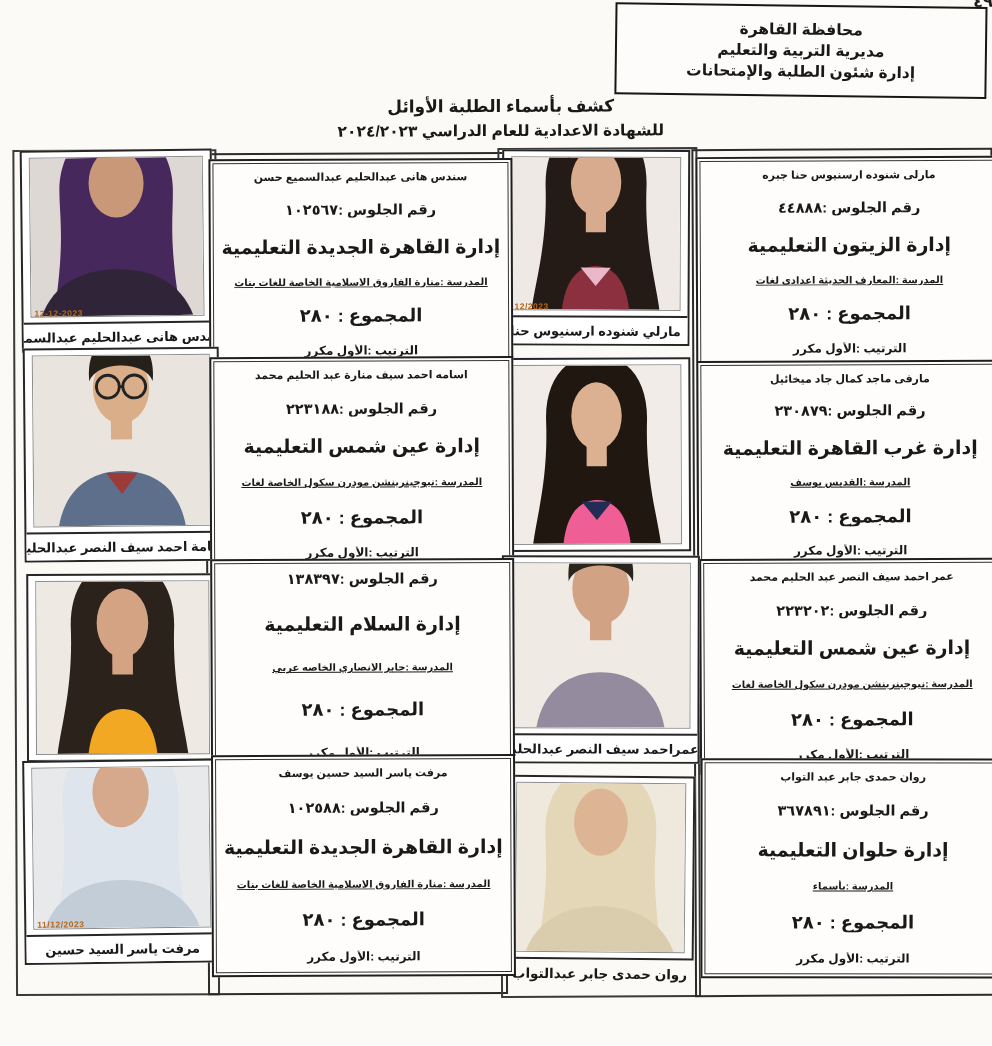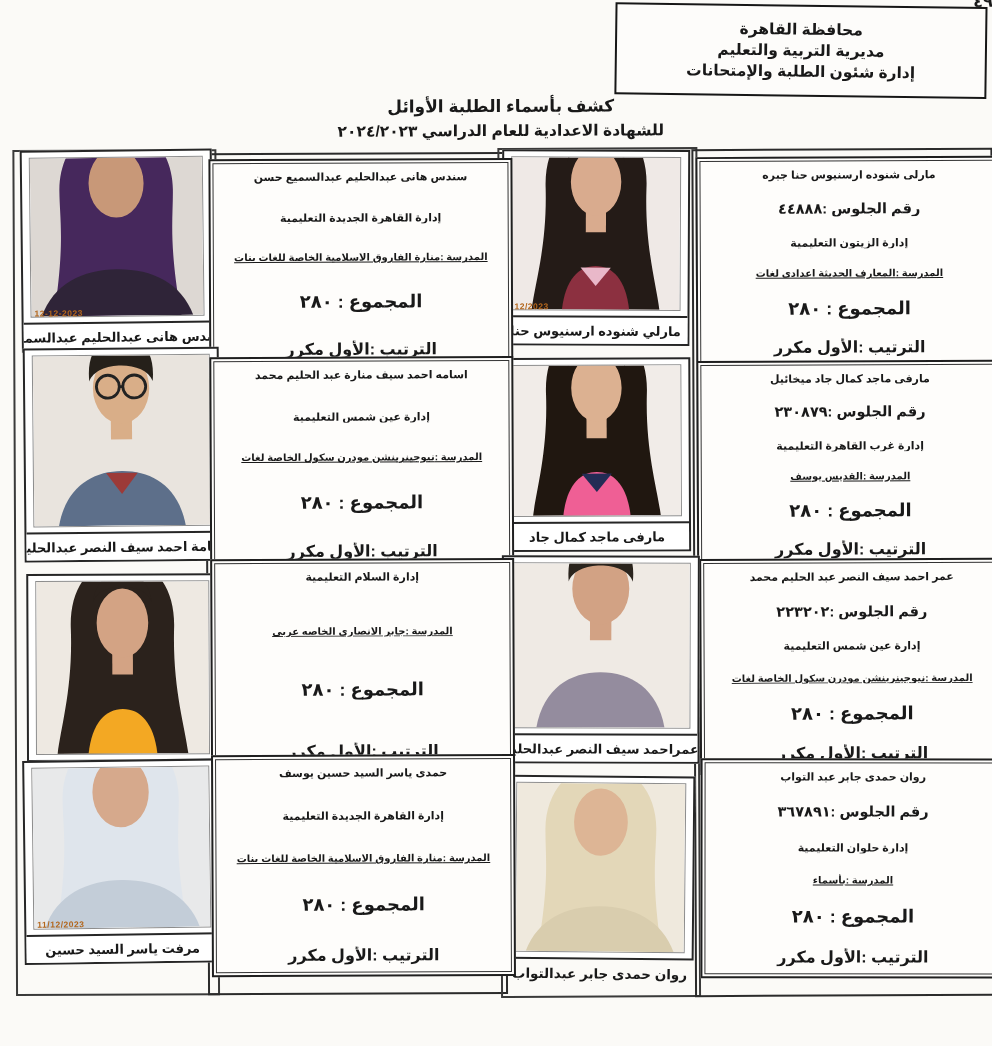--- a/index.html
+++ b/index.html
@@ -56,25 +56,25 @@
   .text-card{
     position:absolute;background:#fefdfb;border:2px solid #1f1f1f;
     display:flex;flex-direction:column;justify-content:space-between;
     padding:10px 6px;direction:rtl;text-align:center;font-weight:bold;
   }
   .text-card::after{content:'';position:absolute;inset:2px;border:1px solid #333;pointer-events:none;}
   .line{line-height:1.15;white-space:nowrap;overflow:hidden;}
   .name{font-size:11px;}
   .seat{font-size:14.5px;}
   .seat .val{letter-spacing:3px;}
-  .admin{font-size:11px;}
+  .admin{font-size:19px;}
   .school{font-size:10px;text-decoration:underline;}
   .total{font-size:18px;}
   .total .val{letter-spacing:2px;}
-  .rank{font-size:16px;}
+  .rank{font-size:12px;}
   
   .e0 .photo-card{left:503px;top:150px;width:184px;height:192px;transform:rotate(.5deg);}
   .e0 .text-card {left:697px;top:158px;width:291px;height:188px;}
   .e1 .photo-card{left:22px;top:148px;width:188px;height:198px;transform:rotate(-.4deg);}
   .e1 .text-card {left:210px;top:158px;width:288px;height:188px;}
   .e2 .photo-card{left:503px;top:358px;width:184px;height:190px;}
   .e2 .text-card {left:697px;top:362px;width:291px;height:186px;}
   .e3 .photo-card{left:24px;top:346px;width:192px;height:210px;transform:rotate(-.3deg);}
   .e3 .text-card {left:210px;top:356px;width:288px;height:192px;}
   .e4 .photo-card{left:501px;top:556px;width:194px;height:204px;transform:rotate(.4deg);}
@@ -146,20 +146,21 @@
               <path d="M50,7 C29,7 17,25 17,45 C17,62 20,75 13,118 L87,118 C80,75 83,62 83,45 C83,25 71,7 50,7 Z" fill="#46285c"></path>
               <ellipse cx="50" cy="41" rx="16" ry="20" fill="#c89878"></ellipse>
               <path d="M6,118 C13,99 30,91 50,91 C70,91 87,99 94,118 Z" fill="#2f2438"></path>
             </svg>
           </div>
         <div class="photo-date">12-12-2023</div>
         <div class="photo-caption">سندس هانى عبدالحليم عبدالسميع</div>
       </div>
       <div class="text-card">
         <div class="line name">سندس هانى عبدالحليم عبدالسميع حسن</div>
+        <div class="line seat"><span>رقم الجلوس :</span><span class="val">١٠٢٥٦٧</span></div>
         <div class="line admin">إدارة القاهرة الجديدة التعليمية</div>
         <div class="line school"><span>المدرسة :</span><span class="val">منارة الفاروق الاسلامية الخاصة للغات بنات</span></div>
         <div class="line total"><span>المجموع : </span><span class="val">٢٨٠</span></div>
         <div class="line rank"><span>الترتيب :</span><span class="val">الأول مكرر</span></div>
       </div>
     </div>
 
     <div class="entry e2">
       <div class="photo-card">
         <div class="photo-img">
@@ -167,21 +168,20 @@
               <rect width="100" height="118" fill="#f1ece8"></rect>
               <path d="M50,6 C29,6 19,24 20,46 C21,80 14,102 12,118 L88,118 C86,102 79,80 80,46 C81,24 71,6 50,6 Z" fill="#201710"></path>
               <path d="M30,118 C32,100 40,92 50,92 C60,92 68,100 70,118 Z" fill="#ef5f95"></path>
               <path d="M41,93 L50,104 L59,93 Z" fill="#222c55"></path>
               <rect x="44" y="58" width="12" height="14" fill="#dcb191"></rect>
               <ellipse cx="50" cy="42" rx="15" ry="20" fill="#dcb191"></ellipse>
               <path d="M33,30 C36,18 64,18 67,30 C67,24 62,12 50,12 C38,12 33,24 33,30 Z" fill="#201710"></path>
             </svg>
           </div>
 
-        <div class="photo-caption">مارفى ماجد كمال جاد</div>
       </div>
       <div class="text-card">
         <div class="line name">مارفى ماجد كمال جاد ميخائيل</div>
         <div class="line seat"><span>رقم الجلوس :</span><span class="val">٢٣٠٨٧٩</span></div>
         <div class="line admin">إدارة غرب القاهرة التعليمية</div>
         <div class="line school"><span>المدرسة :</span><span class="val">القديس يوسف</span></div>
         <div class="line total"><span>المجموع : </span><span class="val">٢٨٠</span></div>
         <div class="line rank"><span>الترتيب :</span><span class="val">الأول مكرر</span></div>
       </div>
     </div>
@@ -201,20 +201,21 @@
                 <circle cx="57.5" cy="39" r="6.5"></circle>
                 <line x1="49" y1="39" x2="51" y2="39"></line>
               </g>
             </svg>
           </div>
 
         <div class="photo-caption">اسامة احمد سيف النصر عبدالحليم</div>
       </div>
       <div class="text-card">
         <div class="line name">اسامه احمد سيف منارة عبد الحليم محمد</div>
+        <div class="line seat"><span>رقم الجلوس :</span><span class="val">٢٢٣١٨٨</span></div>
         <div class="line admin">إدارة عين شمس التعليمية</div>
         <div class="line school"><span>المدرسة :</span><span class="val">نيوجينرينشن مودرن سكول الخاصة لغات</span></div>
         <div class="line total"><span>المجموع : </span><span class="val">٢٨٠</span></div>
         <div class="line rank"><span>الترتيب :</span><span class="val">الأول مكرر</span></div>
       </div>
     </div>
 
     <div class="entry e4">
       <div class="photo-card">
         <div class="photo-img">
@@ -247,20 +248,21 @@
               <path d="M50,6 C29,6 19,24 20,46 C21,80 14,102 12,118 L88,118 C86,102 79,80 80,46 C81,24 71,6 50,6 Z" fill="#2b221c"></path>
               <path d="M30,118 C32,100 40,92 50,92 C60,92 68,100 70,118 Z" fill="#f3a823"></path>
               <rect x="44" y="58" width="12" height="14" fill="#d3a384"></rect>
               <ellipse cx="50" cy="42" rx="15" ry="20" fill="#d3a384"></ellipse>
               <path d="M33,30 C36,18 64,18 67,30 C67,24 62,12 50,12 C38,12 33,24 33,30 Z" fill="#2b221c"></path>
             </svg>
           </div>
 
       </div>
       <div class="text-card">
+        <div class="line seat"><span>رقم الجلوس :</span><span class="val">١٣٨٣٩٧</span></div>
         <div class="line admin">إدارة السلام التعليمية</div>
         <div class="line school"><span>المدرسة :</span><span class="val">جابر الانصاري الخاصه عربي</span></div>
         <div class="line total"><span>المجموع : </span><span class="val">٢٨٠</span></div>
         <div class="line rank"><span>الترتيب :</span><span class="val">الأول مكرر</span></div>
       </div>
     </div>
 
     <div class="entry e6">
       <div class="photo-card">
         <div class="photo-img">
@@ -291,21 +293,22 @@
               <rect width="100" height="118" fill="#e8e9ea"></rect>
               <path d="M50,7 C29,7 17,25 17,45 C17,62 20,75 13,118 L87,118 C80,75 83,62 83,45 C83,25 71,7 50,7 Z" fill="#dfe5ec"></path>
               <ellipse cx="50" cy="41" rx="16" ry="20" fill="#d6a98c"></ellipse>
               <path d="M6,118 C13,99 30,91 50,91 C70,91 87,99 94,118 Z" fill="#c3cdd8"></path>
             </svg>
           </div>
         <div class="photo-date">11/12/2023</div>
         <div class="photo-caption">مرفت ياسر السيد حسين</div>
       </div>
       <div class="text-card">
-        <div class="line name">حمدى ياسر السيد حسين يوسف</div>
+        <div class="line name">مرفت ياسر السيد حسين يوسف</div>
+        <div class="line seat"><span>رقم الجلوس :</span><span class="val">١٠٢٥٨٨</span></div>
         <div class="line admin">إدارة القاهرة الجديدة التعليمية</div>
         <div class="line school"><span>المدرسة :</span><span class="val">منارة الفاروق الاسلامية الخاصة للغات بنات</span></div>
         <div class="line total"><span>المجموع : </span><span class="val">٢٨٠</span></div>
         <div class="line rank"><span>الترتيب :</span><span class="val">الأول مكرر</span></div>
       </div>
     </div>
   </div>
 
 </div>
 

